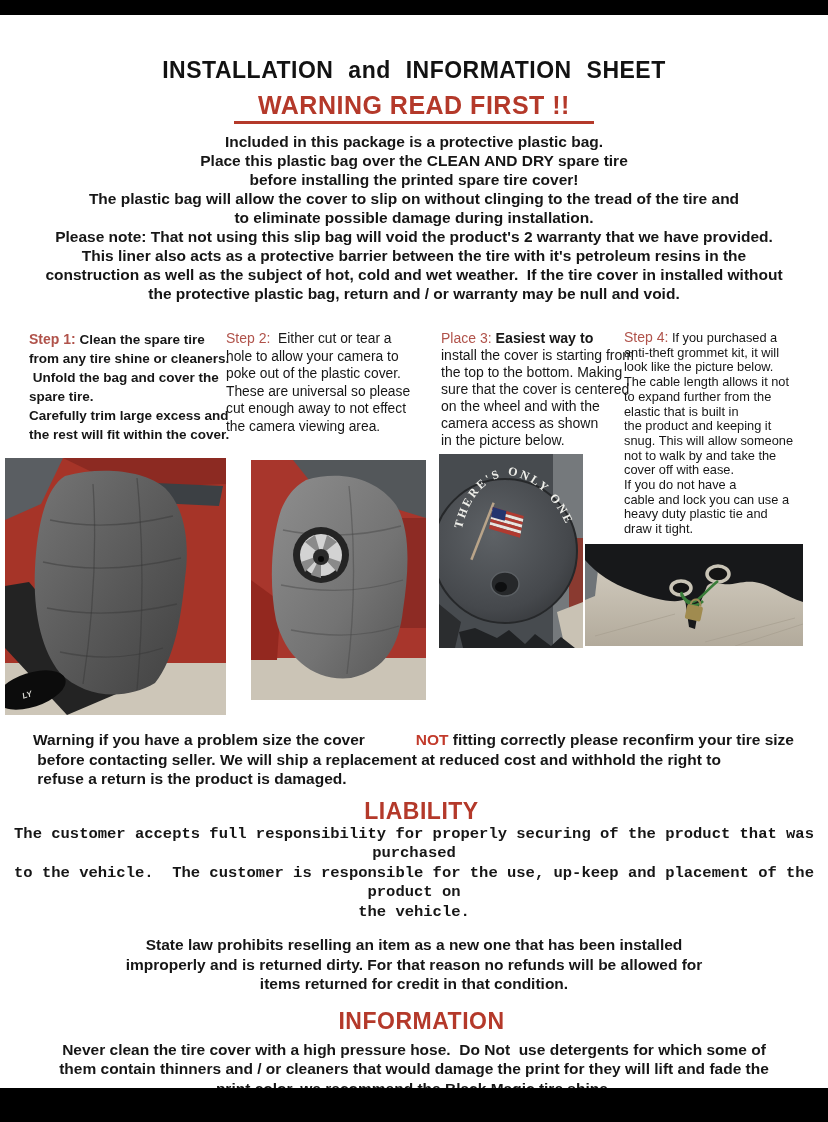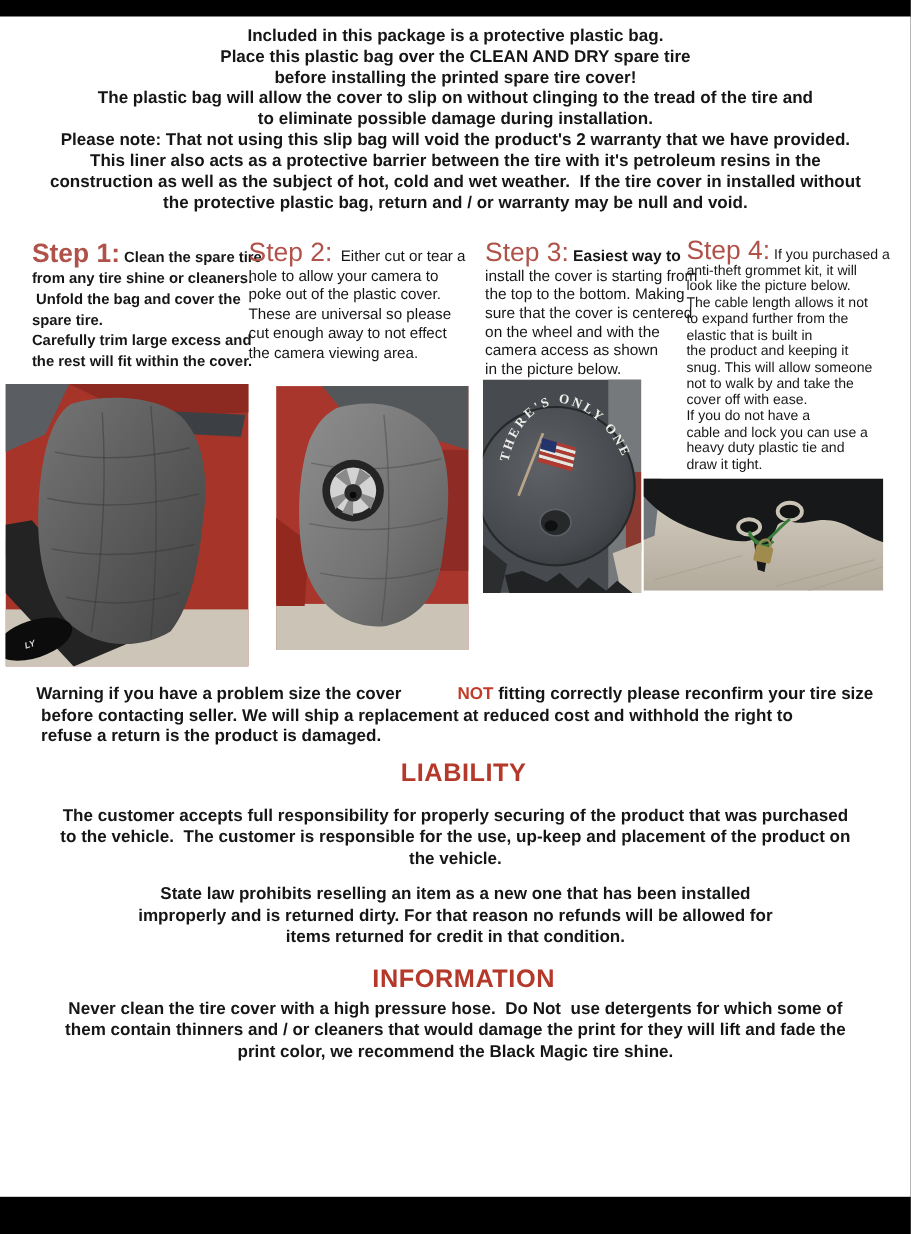--- a/index.html
+++ b/index.html
@@ -20,21 +20,21 @@
   .warn-heading{
     display:inline-block;font-size:25px;font-weight:bold;color:#b4392a;
     border-bottom:3px solid #b4392a;padding:0 24px 1px;letter-spacing:.5px;
   }
   .intro{
     margin-top:8px;text-align:center;font-size:15.5px;line-height:19px;
     font-weight:bold;white-space:pre-wrap;
   }
   .content{position:relative;height:392px;margin-top:27px;}
   .step{position:absolute;top:0;white-space:pre;}
-  .step .label{font-size:24px;color:#b0524a;}
+  .step .label{font-size:14px;color:#b0524a;}
   .step .lead{font-weight:bold;}
   #step1{left:29px;width:200px;font-size:13.5px;line-height:19px;font-weight:bold;}
   #step2{left:226px;width:198px;font-size:13.8px;line-height:17.5px;}
   #step3{left:441px;width:192px;font-size:14px;line-height:17px;}
   #step3 .lead{font-size:14.2px;}
   #step4{left:624px;width:184px;font-size:12.8px;line-height:14.7px;}
   .photo{position:absolute;display:block;}
   #photo1{left:5px;top:128px;}
   #photo2{left:251px;top:130px;}
   #photo3{left:439px;top:124px;}
@@ -47,35 +47,39 @@
   .red-h{
     text-align:center;font-size:23px;font-weight:bold;color:#b4392a;
     letter-spacing:.5px;margin:0;padding-left:15px;
   }
   #liability-h{margin-top:9px;}
   #maintenance-h{margin-top:14px;}
   .para{
     text-align:center;font-size:15.5px;line-height:19.5px;font-weight:bold;
     white-space:pre-wrap;margin:0 14px;
   }
-  #liability-p1{margin-top:16px;}
+  #liability-p1{margin-top:0;font-family:Liberation Mono, monospace;}
   #liability-p2{margin-top:13px;}
   #maintenance-p{margin-top:5px;}
   .arc-text{
     font-size:12px;font-weight:bold;fill:#efefea;letter-spacing:2.5px;
     font-family:"Liberation Serif","DejaVu Serif",serif;
   }
   .obj-text{font-size:8px;font-weight:bold;fill:#d8d8d2;font-style:italic;}
 </style>
 </head>
 <body>
 
 <div class="sheet">
 
-
+  <div class="title">INSTALLATION and INFORMATION SHEET</div>
+
+  <div class="warn-wrap">
+    <span class="warn-heading">WARNING READ FIRST !!</span>
+  </div>
 
   <div class="intro">Included in this package is a protective plastic bag.
 Place this plastic bag over the CLEAN AND DRY spare tire
 before installing the printed spare tire cover!
 The plastic bag will allow the cover to slip on without clinging to the tread of the tire and
 to eliminate possible damage during installation.
 Please note: That not using this slip bag will void the product's 2 warranty that we have provided.
 This liner also acts as a protective barrier between the tire with it's petroleum resins in the
 construction as well as the subject of hot, cold and wet weather.  If the tire cover in installed without
 the protective plastic bag, return and / or warranty may be null and void.</div>
@@ -89,21 +93,21 @@
 Carefully trim large excess and
 the rest will fit within the cover.</span><span></span></div>
 
     <div class="step" id="step2"><span class="label">Step 2:</span><span class="lead"></span><span>  Either cut or tear a
 hole to allow your camera to
 poke out of the plastic cover.
 These are universal so please
 cut enough away to not effect
 the camera viewing area.</span></div>
 
-    <div class="step" id="step3"><span class="label">Step 3:</span><span class="lead"> Easiest way to</span><span>
+    <div class="step" id="step3"><span class="label">Place 3:</span><span class="lead"> Easiest way to</span><span>
 install the cover is starting from
 the top to the bottom. Making
 sure that the cover is centered
 on the wheel and with the
 camera access as shown
 in the picture below.</span></div>
 
     <div class="step" id="step4"><span class="label">Step 4:</span><span class="lead"></span><span> If you purchased a
 anti-theft grommet kit, it will
 look like the picture below.

